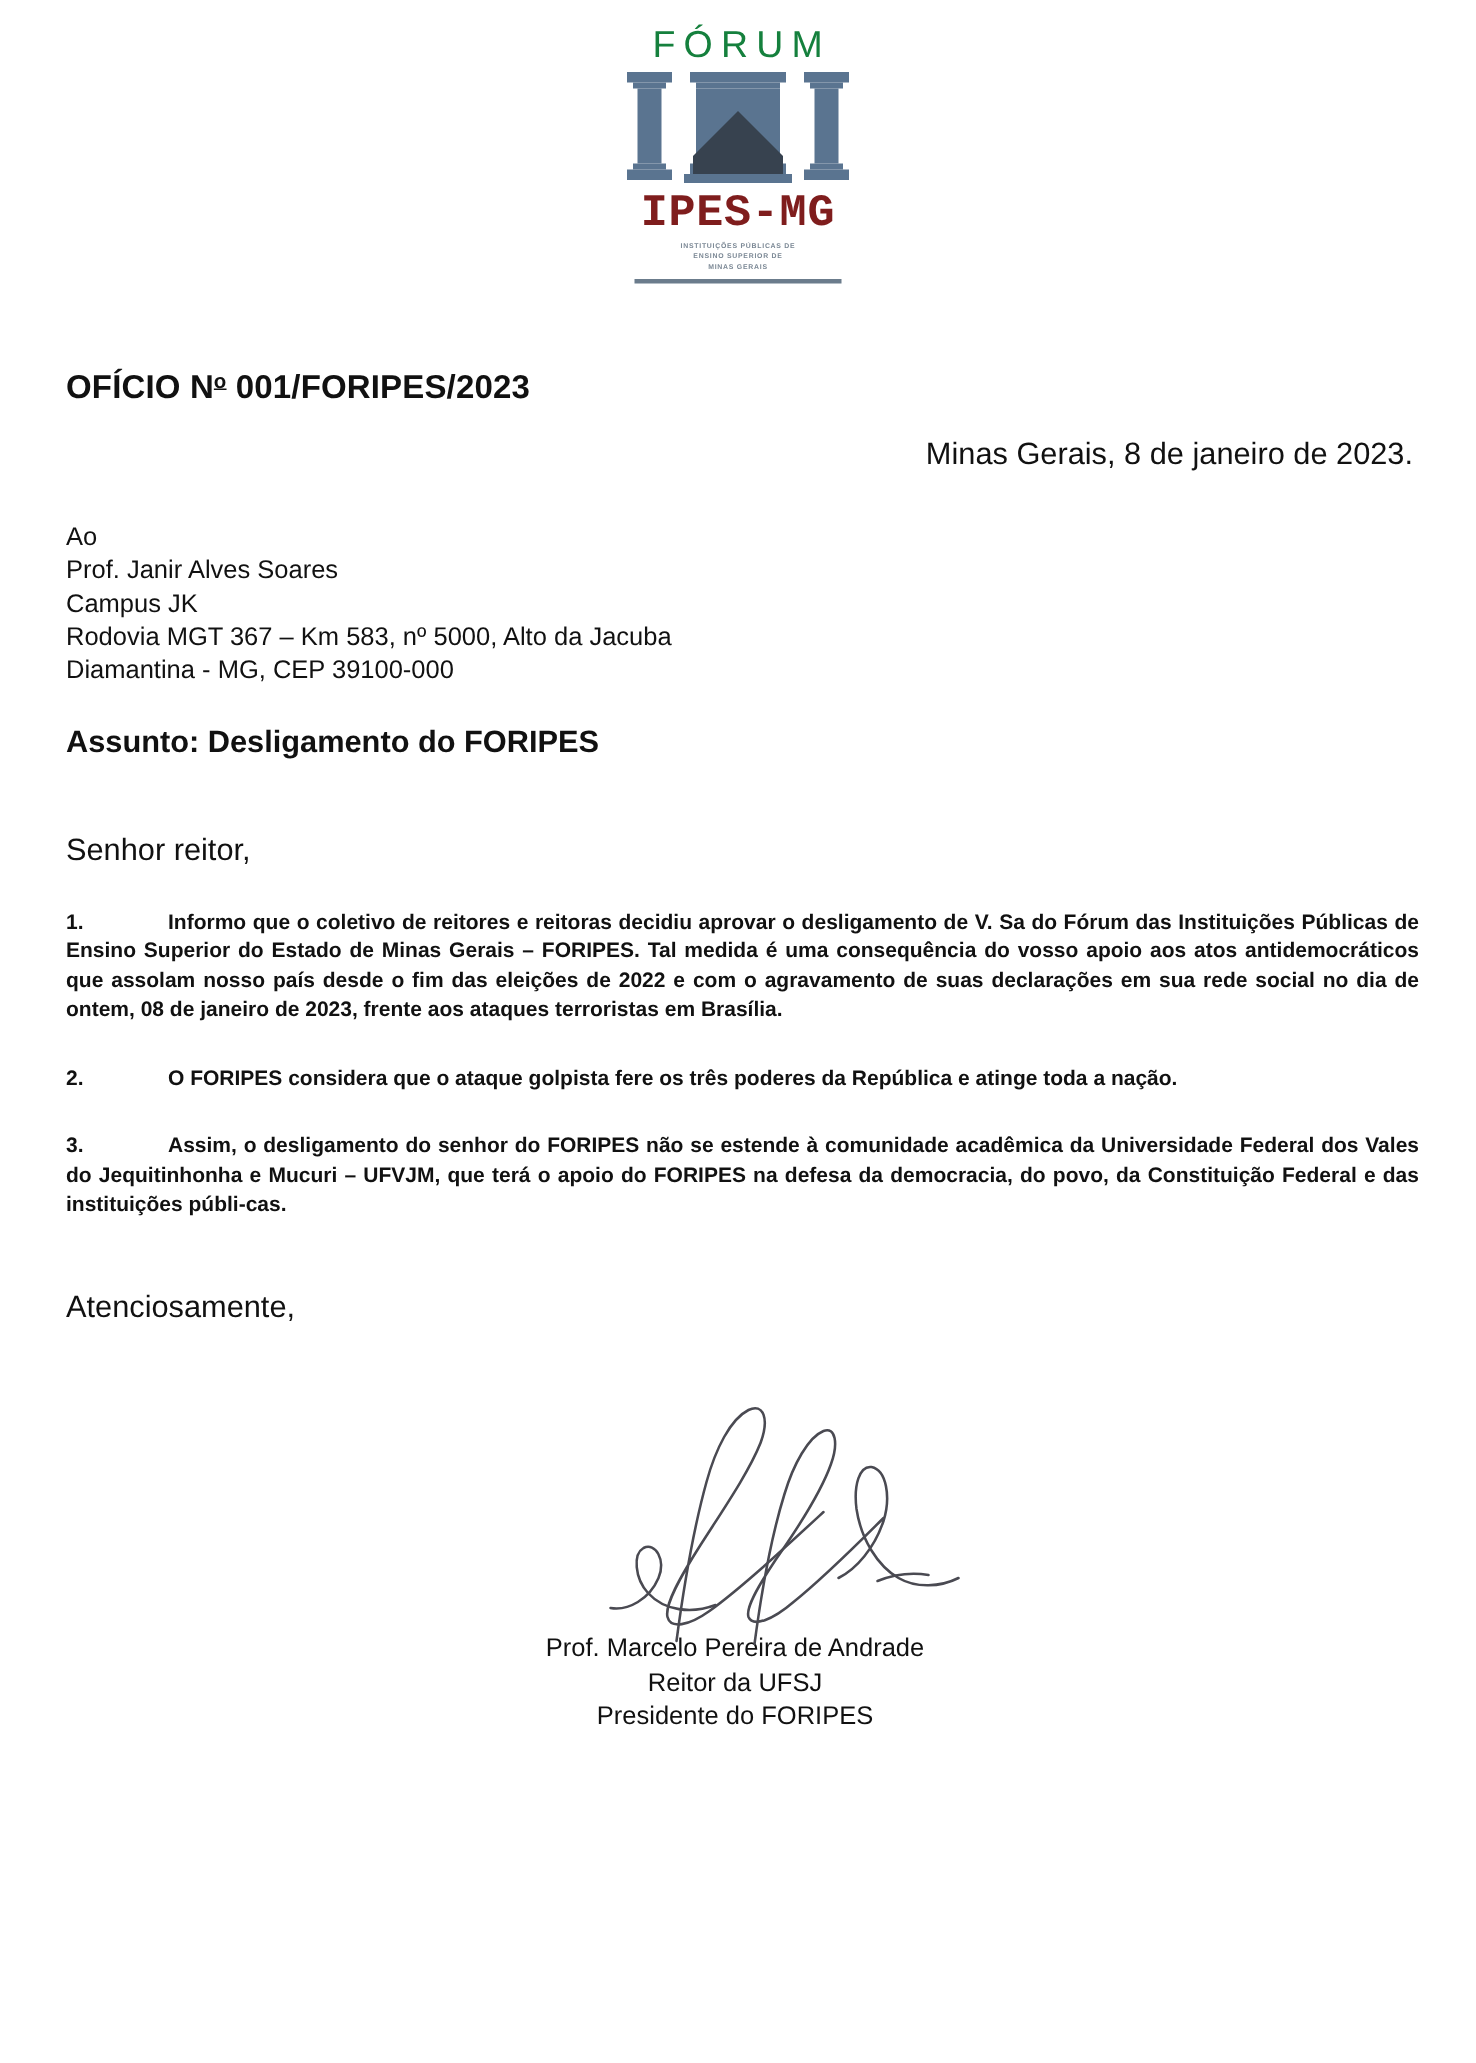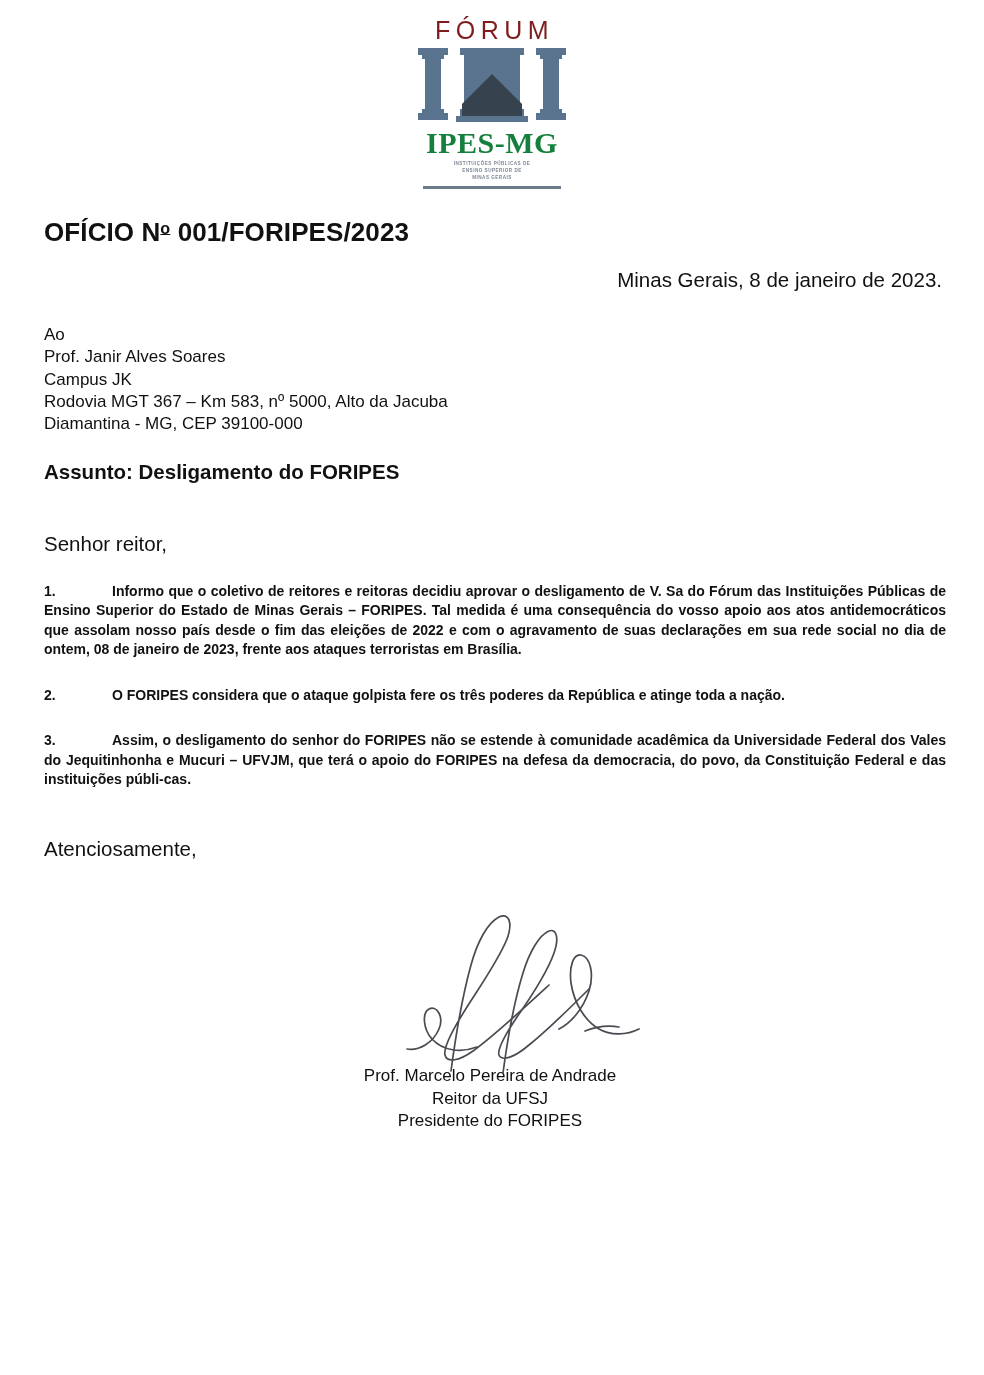--- a/index.html
+++ b/index.html
@@ -28,37 +28,37 @@
     width: 172px;
     display: flex;
     flex-direction: column;
     align-items: center;
   }
   .logo-wordmark {
     font-family: "Liberation Sans", sans-serif;
     font-size: 25px;
     font-weight: 400;
     letter-spacing: 5.5px;
-    color: #7f1d1d;
+    color: #15803d;
     line-height: 1;
     padding-left: 5px;
     margin-bottom: 3px;
   }
   .logo-art {
     width: 160px;
     height: 80px;
     position: relative;
   }
   .logo-art svg { display: block; }
   .logo-acronym {
-    font-family: Liberation Serif, serif;
+    font-family: Liberation Mono, monospace;
     font-size: 30px;
     font-weight: 700;
     letter-spacing: 0.5px;
-    color: #15803d;
+    color: #7f1d1d;
     line-height: 1;
     margin-top: 2px;
   }
   .logo-sub {
     font-family: "Liberation Sans", sans-serif;
     font-size: 4.6px;
     font-weight: 700;
     letter-spacing: 0.5px;
     color: #7a8794;
     line-height: 1.5;
@@ -71,22 +71,22 @@
     height: 3px;
     background: #6b7c8c;
     margin-top: 4px;
   }
 
   
   .doc {
     padding: 0 38px 0 44px;
   }
   .oficio-number {
-    margin-top: 28px;
-    font-size: 26px;
+    margin-top: 56px;
+    font-size: 22px;
     font-weight: 700;
     letter-spacing: 0.1px;
   }
   .oficio-number sup {
     font-size: 0.62em;
     vertical-align: 0.46em;
     text-decoration: underline;
     text-underline-offset: 1px;
   }
   .date-line {

